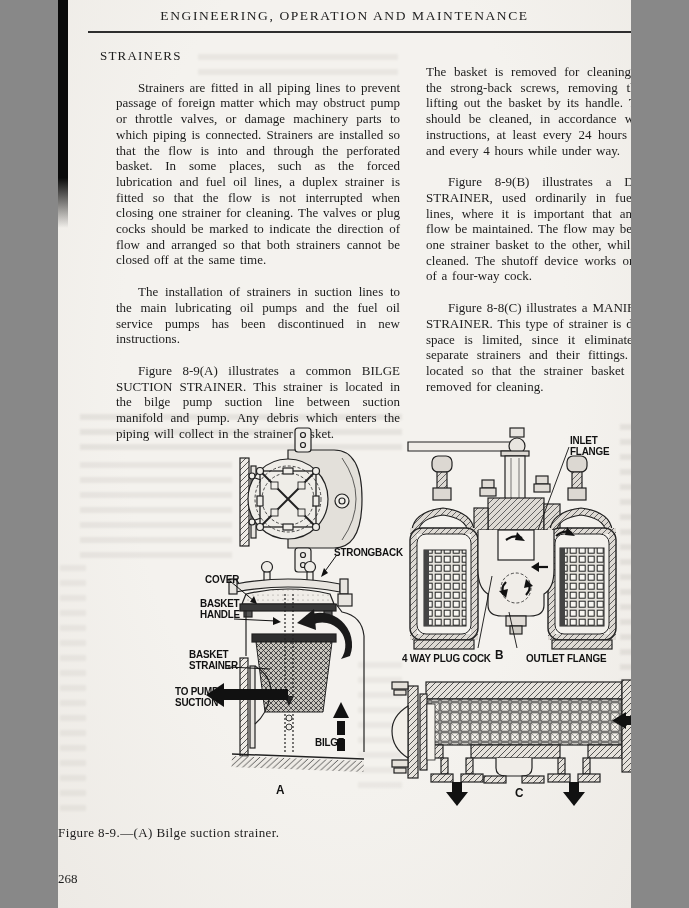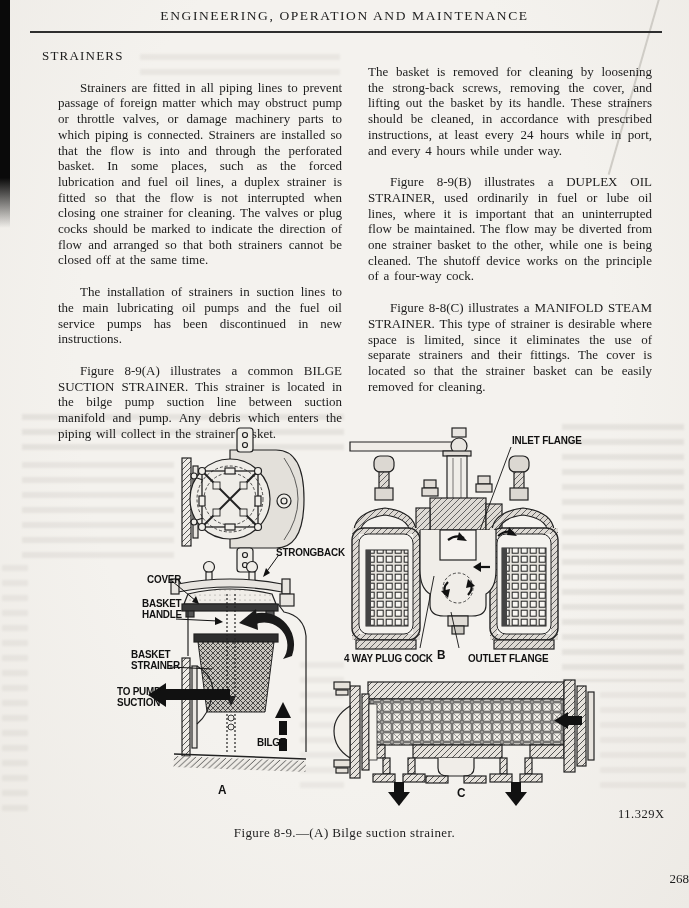--- a/index.html
+++ b/index.html
@@ -1,18 +1,18 @@
 <!DOCTYPE html>
 <html><head>
 <meta charset="utf-8">
 <style>
   html,body{margin:0;padding:0;background:#888;}
   .page{
     position:relative;
-    width:689px;height:908px;
+    width:573px;height:908px;
     margin:0 auto;
     background:radial-gradient(ellipse at 50% 40%, #f4f2ee 55%, #edeae5 100%);
     overflow:hidden;
     font-family:"Liberation Serif", serif;
     color:#1c1c1c;
   }
   
   .edge-bar{position:absolute;left:0;top:0;width:10px;height:228px;
     background:linear-gradient(to bottom,#0a0a0a 78%,rgba(10,10,10,0));}
   .crease{position:absolute;left:660px;top:-8px;width:2px;height:190px;
@@ -33,25 +33,25 @@
   .col p{margin:16px;text-indent:22px;}
   .col p.noindent{text-indent:0;}
   
   .lbl{position:absolute;font-family:"Liberation Sans",sans-serif;font-weight:700;
     font-size:10.5px;line-height:11px;letter-spacing:-0.2px;color:#111;
     white-space:pre-line;transform:scaleX(0.94);transform-origin:left top;}
   .lbl.big{font-size:12.5px;}
   .ref-num{position:absolute;left:618px;top:807px;width:62px;text-align:left;
     font-size:12.5px;letter-spacing:0.5px;}
   
-  .caption{position:absolute;left:0;width:100%;text-align:center;font-size:13px;
+  .caption{position:absolute;left:0;width:100%;text-align:left;font-size:13px;
     letter-spacing:0.4px;}
   .cap1{top:825px;}
   .cap2{top:841px;}
-  .pageno{position:absolute;left:0;top:871px;width:100%;text-align:right;font-size:13px;}
+  .pageno{position:absolute;left:0;top:871px;width:100%;text-align:left;font-size:13px;}
   svg{position:absolute;}
   .figA{left:108px;top:418px;}
   .figB{left:340px;top:420px;}
   .figC{left:322px;top:672px;}
 </style>
 </head>
 <body>
 
 <div class="page">
 

